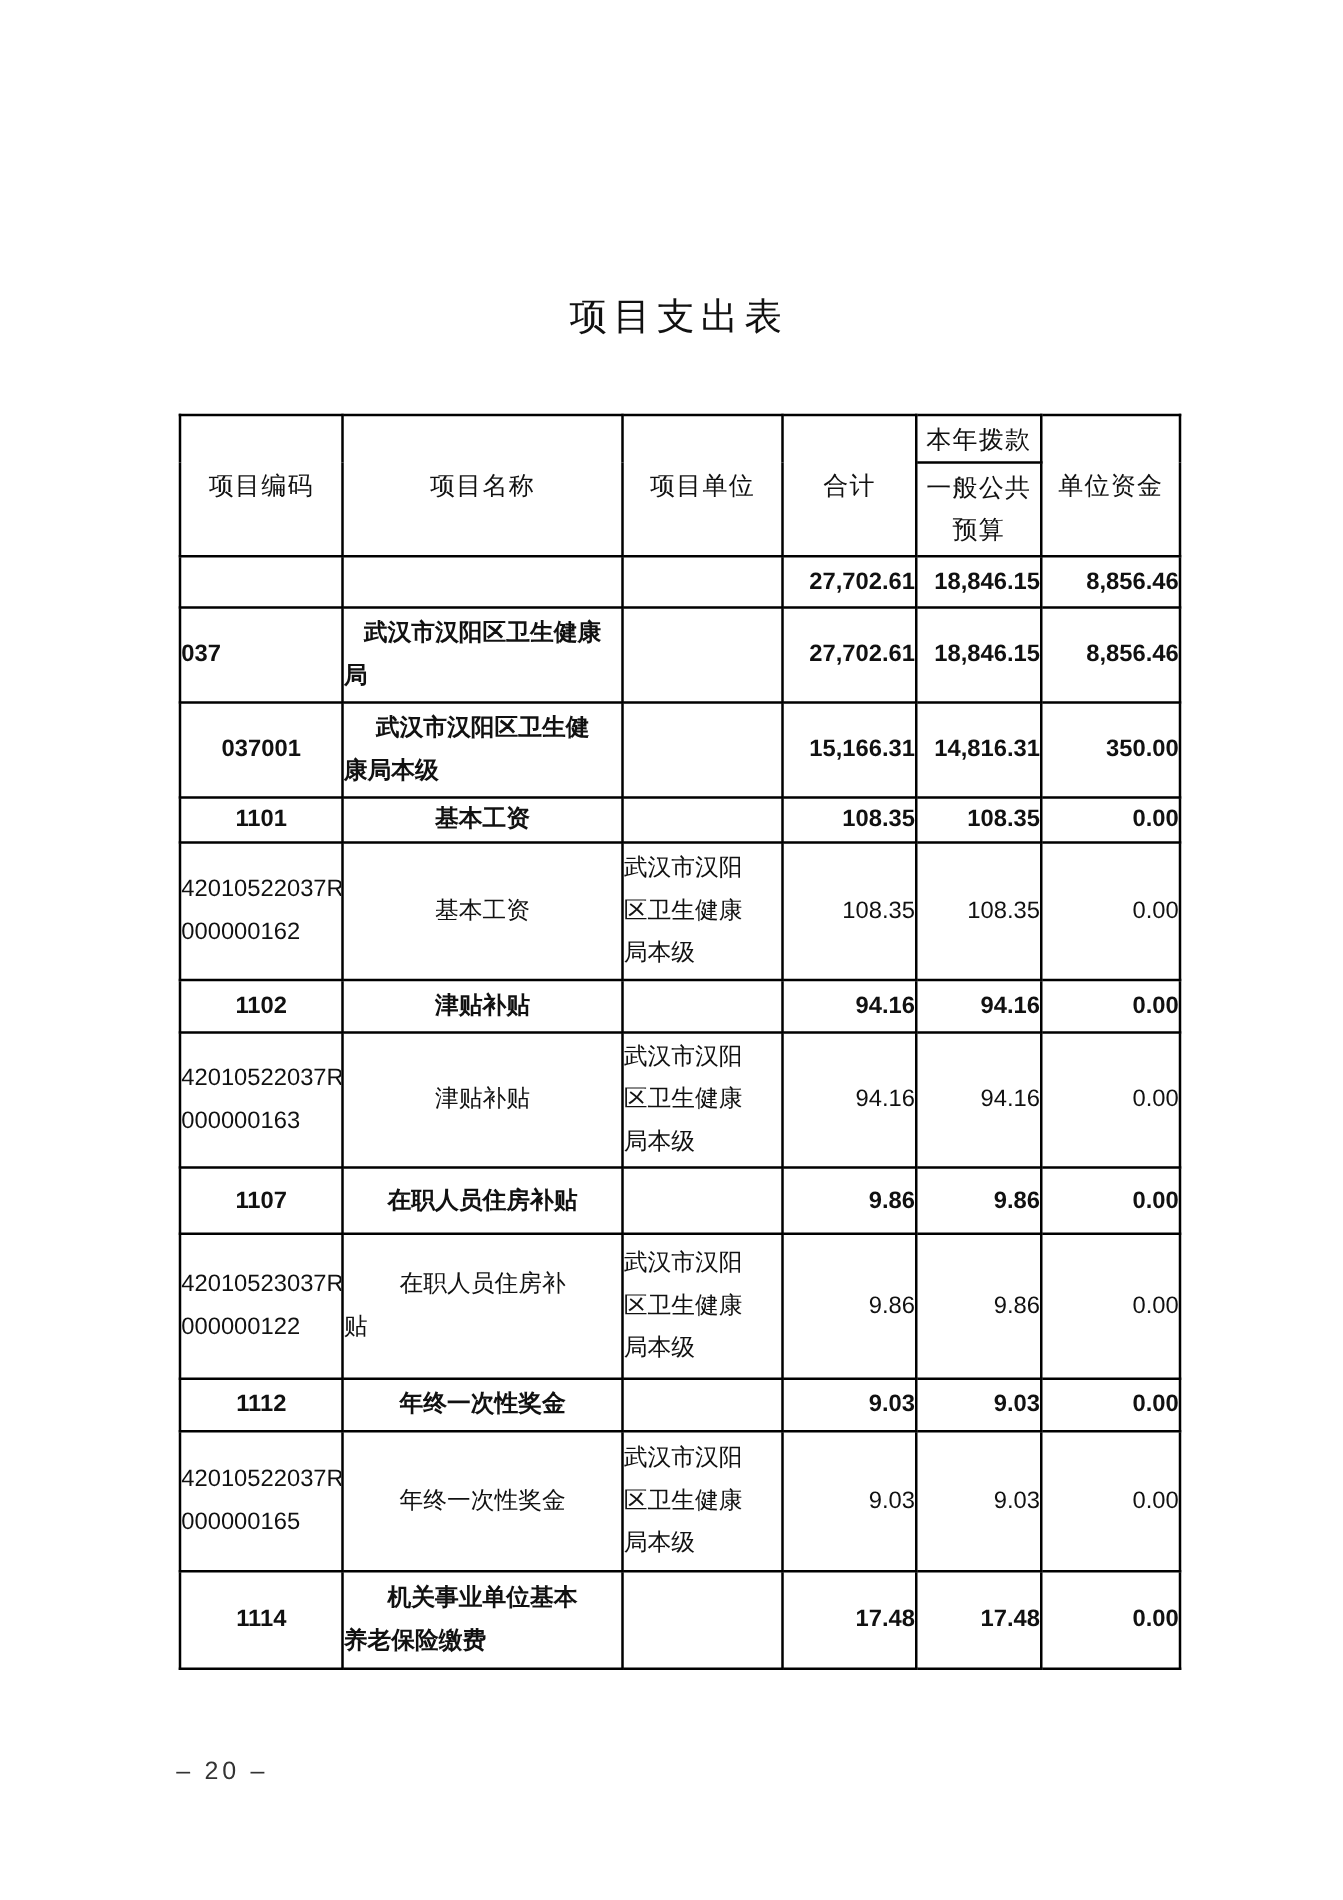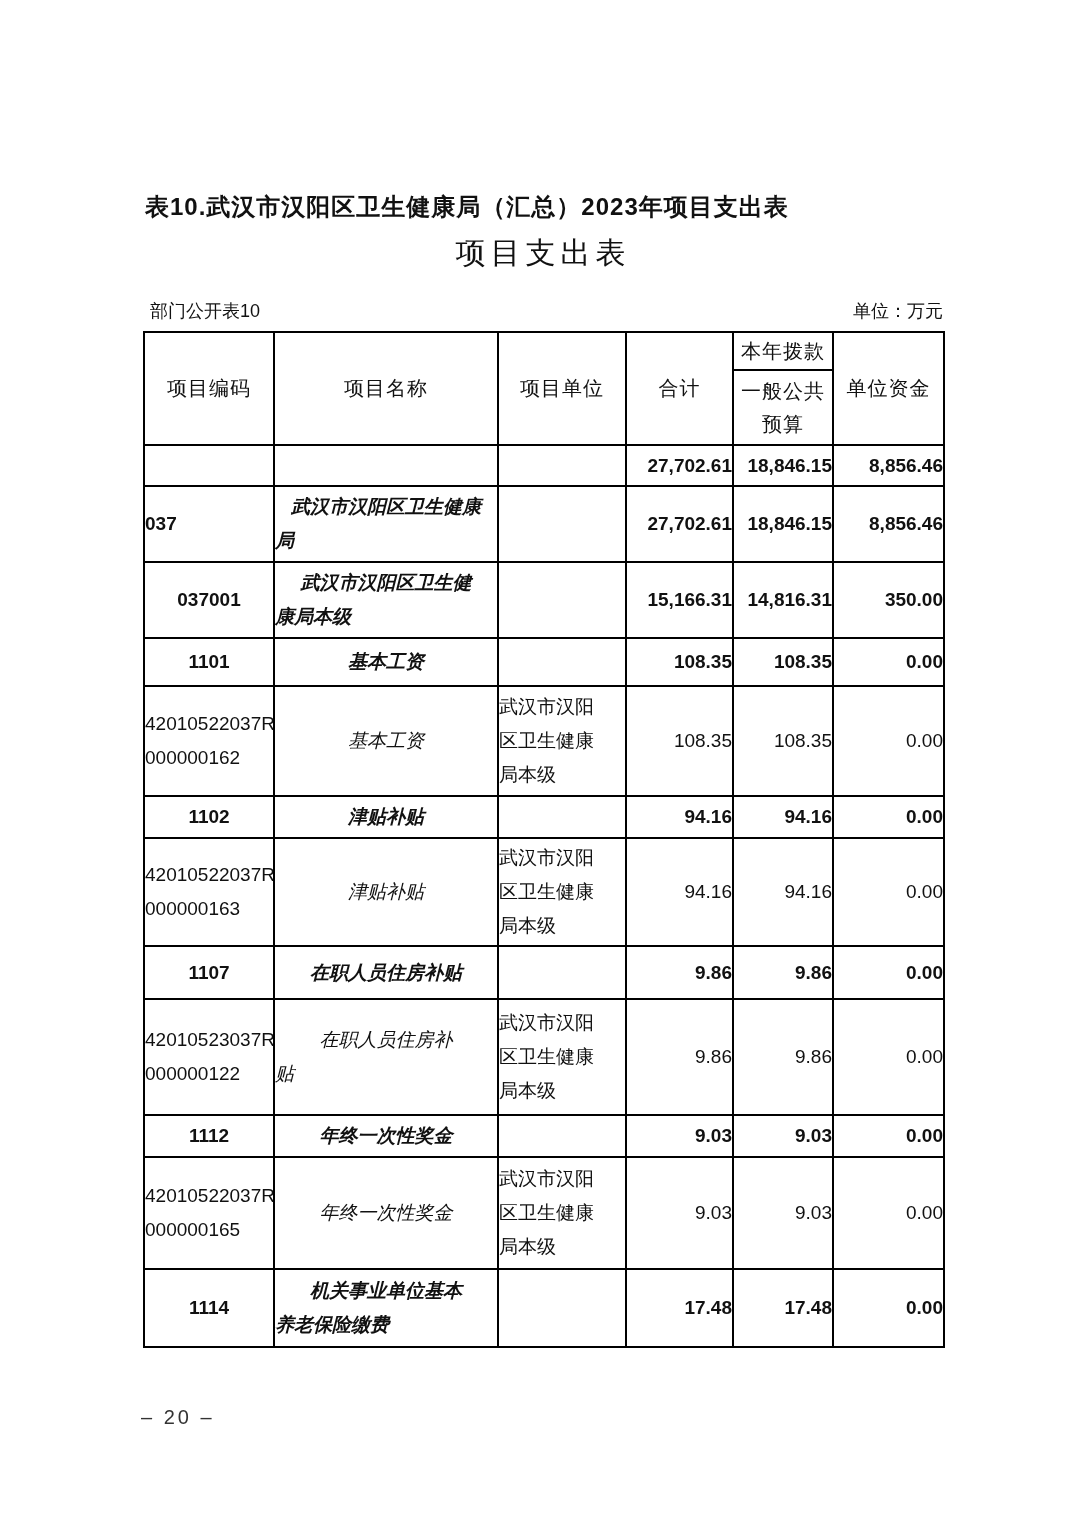--- a/index.html
+++ b/index.html
@@ -45,42 +45,37 @@
   }
   table.budget th{
     font-size:20px;font-weight:normal;text-align:center;
     letter-spacing:1px;
   }
   th.h-sub .ln{line-height:33px;}
   td .ln{line-height:34px;}
   td.code-left{padding-left:8px;text-align:left;}
   td.code-center{text-align:center;}
   td.name{padding:0 10px;text-align:left;}
-  td.name .ln{text-align:left;font-style:italic;}
+  td.name .ln{text-align:left;}
   td.name .ln:first-child{text-align:center;}
   td.unit{padding-left:12px;padding-right:6px;text-align:left;}
   td.num{text-align:right;padding-right:9px;}
   tr.bold td{font-weight:bold;}
   .page-number{
     position:absolute;left:141px;top:1406px;
     font-size:20px;color:#333;letter-spacing:3px;
   }
 </style>
 </head>
 <body>
 
 <div class="page">
 
-  <div class="doc-title">表10.武汉市汉阳区卫生健康局（汇总）2023年项目支出表</div>
   <div class="doc-subtitle">项目支出表</div>
 
-  <div class="meta-row">
-    <span>部门公开表10</span>
-    <span>单位：万元</span>
-  </div>
 
   <table class="budget">
     <colgroup>
       <col class="c1">
         <col class="c2">
         <col class="c3">
         <col class="c4">
         <col class="c5">
         <col class="c6">
     </colgroup>
@@ -128,21 +123,21 @@
           </td>
           <td class="name">
             <div class="ln">武汉市汉阳区卫生健</div>
             <div class="ln">康局本级</div>
           </td>
           <td class="unit"></td>
           <td class="num">15,166.31</td>
           <td class="num">14,816.31</td>
           <td class="num">350.00</td>
         </tr>
-        <tr class="bold" style="height: 48px;">
+        <tr class="bold" style="height: 36px;">
           <td class="code-center">
             <div class="ln">1101</div>
           </td>
           <td class="name">
             <div class="ln">基本工资</div>
           </td>
           <td class="unit"></td>
           <td class="num">108.35</td>
           <td class="num">108.35</td>
           <td class="num">0.00</td>

